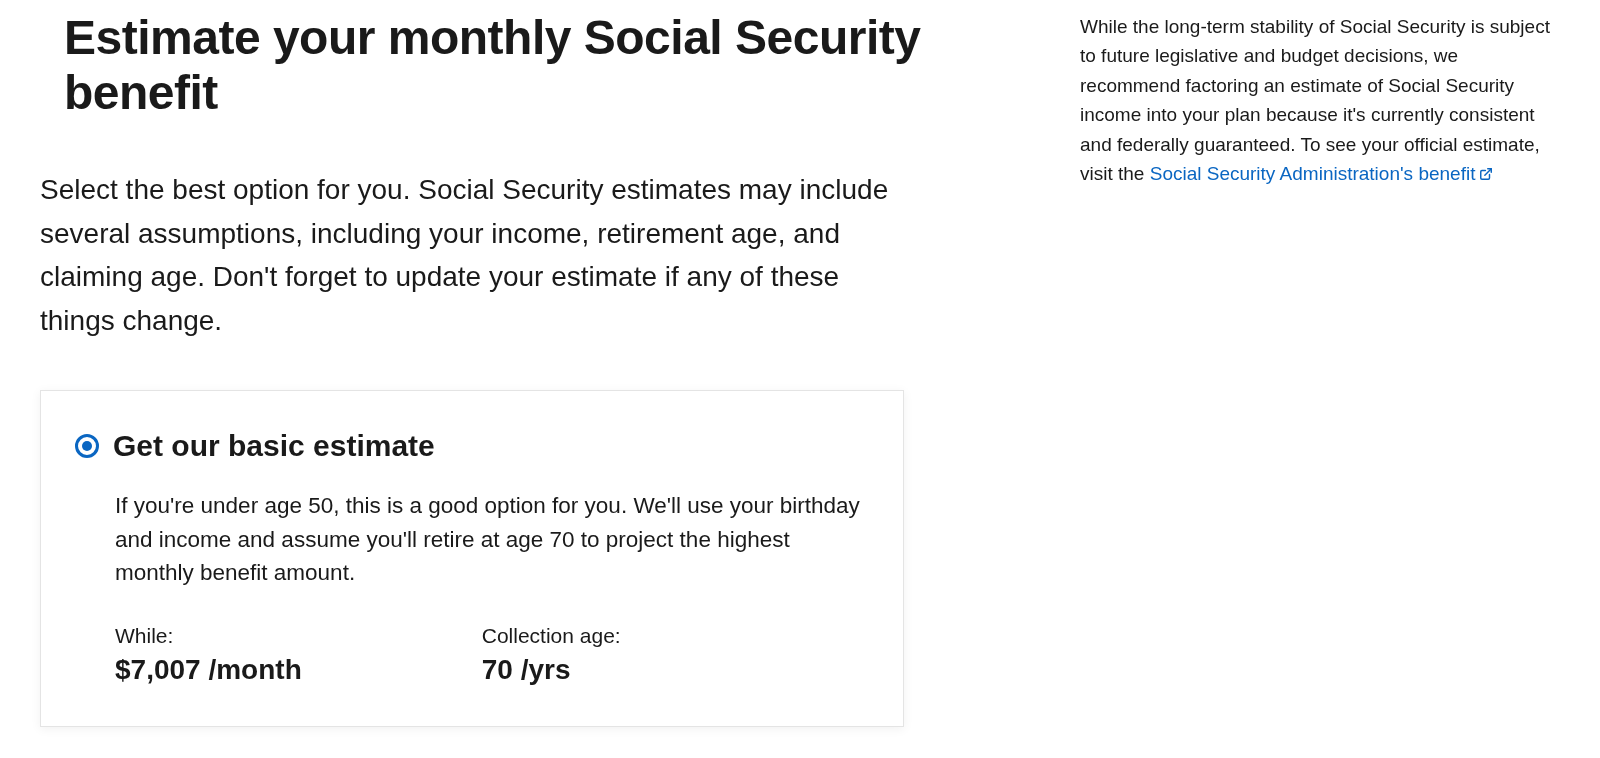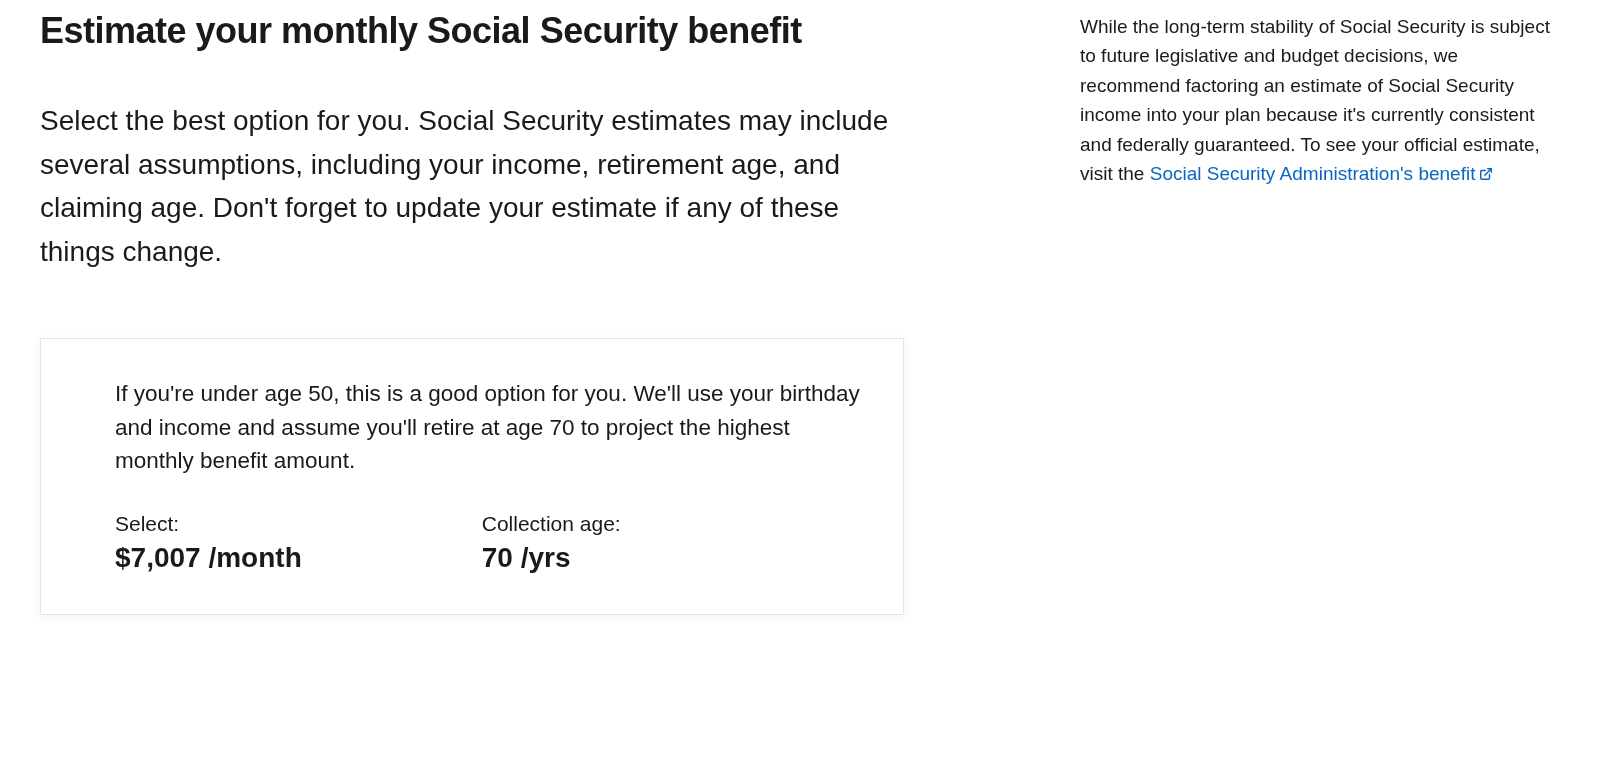--- a/index.html
+++ b/index.html
@@ -19,32 +19,33 @@
       max-width: 1520px;
     }
     .main-column {
       flex: 0 0 920px;
     }
     .aside-column {
       flex: 1;
       padding-top: 2px;
     }
     .page-title {
-      font-size: 36px;
+      font-size: 48px;
       font-weight: 700;
       line-height: 1.15;
       letter-spacing: -0.5px;
       margin-bottom: 48px;
       color: #1a1a1a;
+      margin-left: 24px;
     }
     .page-subtitle {
       font-size: 28px;
       line-height: 1.55;
       color: #1a1a1a;
-      margin-bottom: 65px;
+      margin-bottom: 48px;
       max-width: 870px;
     }
     .option-card {
       border: 1px solid #e4e4e4;
       box-shadow: 0 2px 10px rgba(0,0,0,0.06);
       padding: 38px 40px 40px 34px;
       width: 864px;
     }
     .option-header {
       display: flex;
@@ -114,25 +115,31 @@
   </style>
 </head>
 <body>
 
 <div class="page-container">
   <div class="main-column">
     <h1 class="page-title">Estimate your monthly Social Security benefit</h1>
     <p class="page-subtitle">Select the best option for you. Social Security estimates may include several assumptions, including your income, retirement age, and claiming age. Don't forget to update your estimate if any of these things change.</p>
 
     <div class="option-card">
+      <div class="option-header">
+        <div class="radio-outer">
+          <div class="radio-inner"></div>
+        </div>
+        <div class="option-title">Get our basic estimate</div>
+      </div>
       <div class="option-body">
         <p class="option-description">If you're under age 50, this is a good option for you. We'll use your birthday and income and assume you'll retire at age 70 to project the highest monthly benefit amount.</p>
         <div class="option-stats">
           <div class="stat">
-            <div class="stat-label">Select:</div>
+            <div class="stat-label">While:</div>
             <div class="stat-value">$7,007 /month</div>
           </div>
           <div class="stat">
             <div class="stat-label">Collection age:</div>
             <div class="stat-value">70 /yrs</div>
           </div>
         </div>
       </div>
     </div>
   </div>

